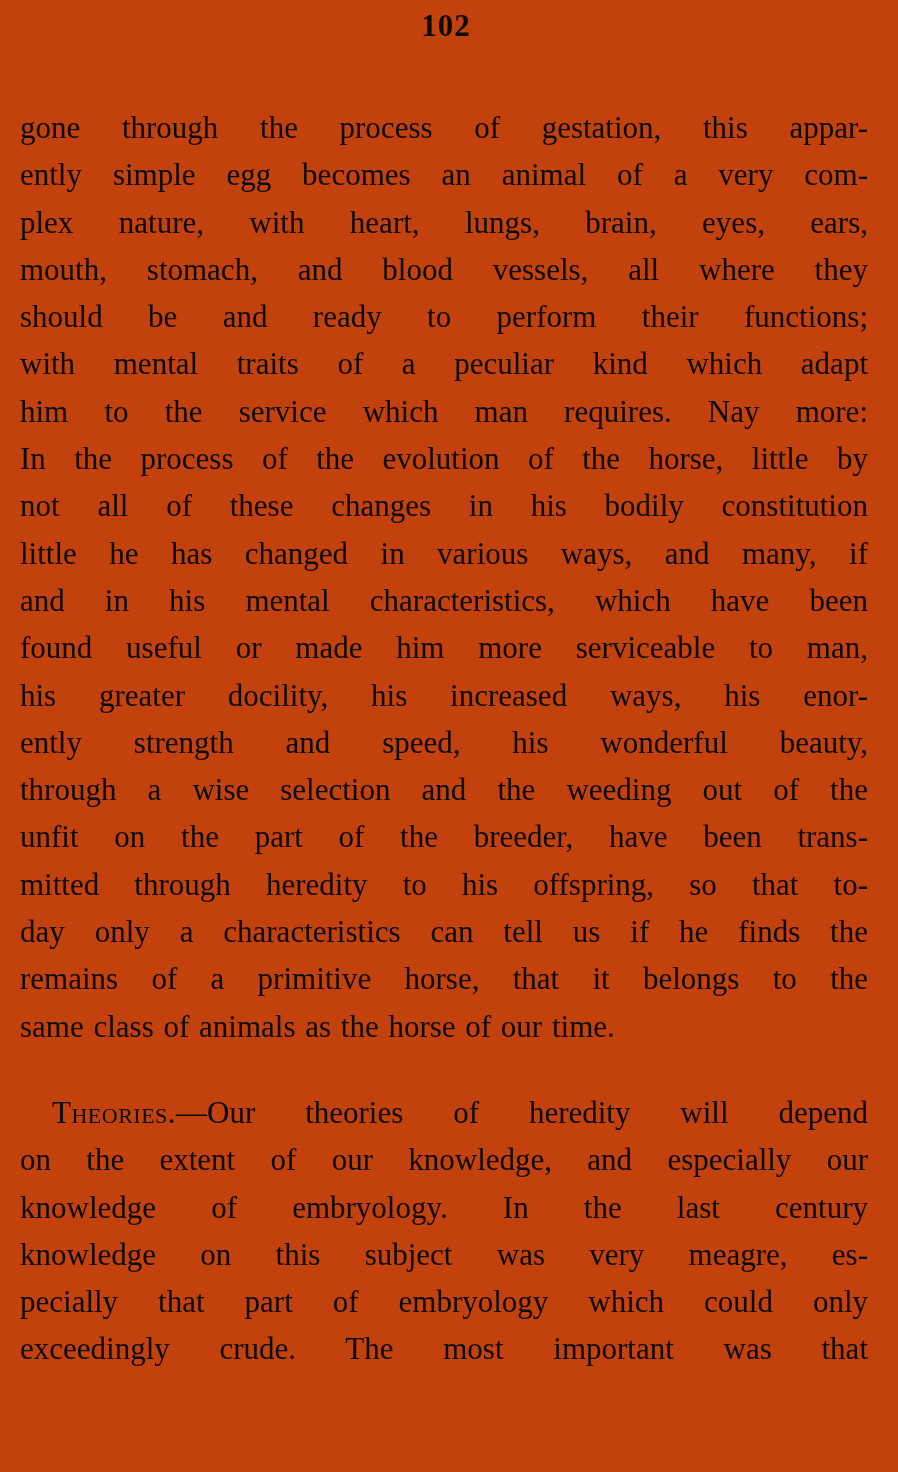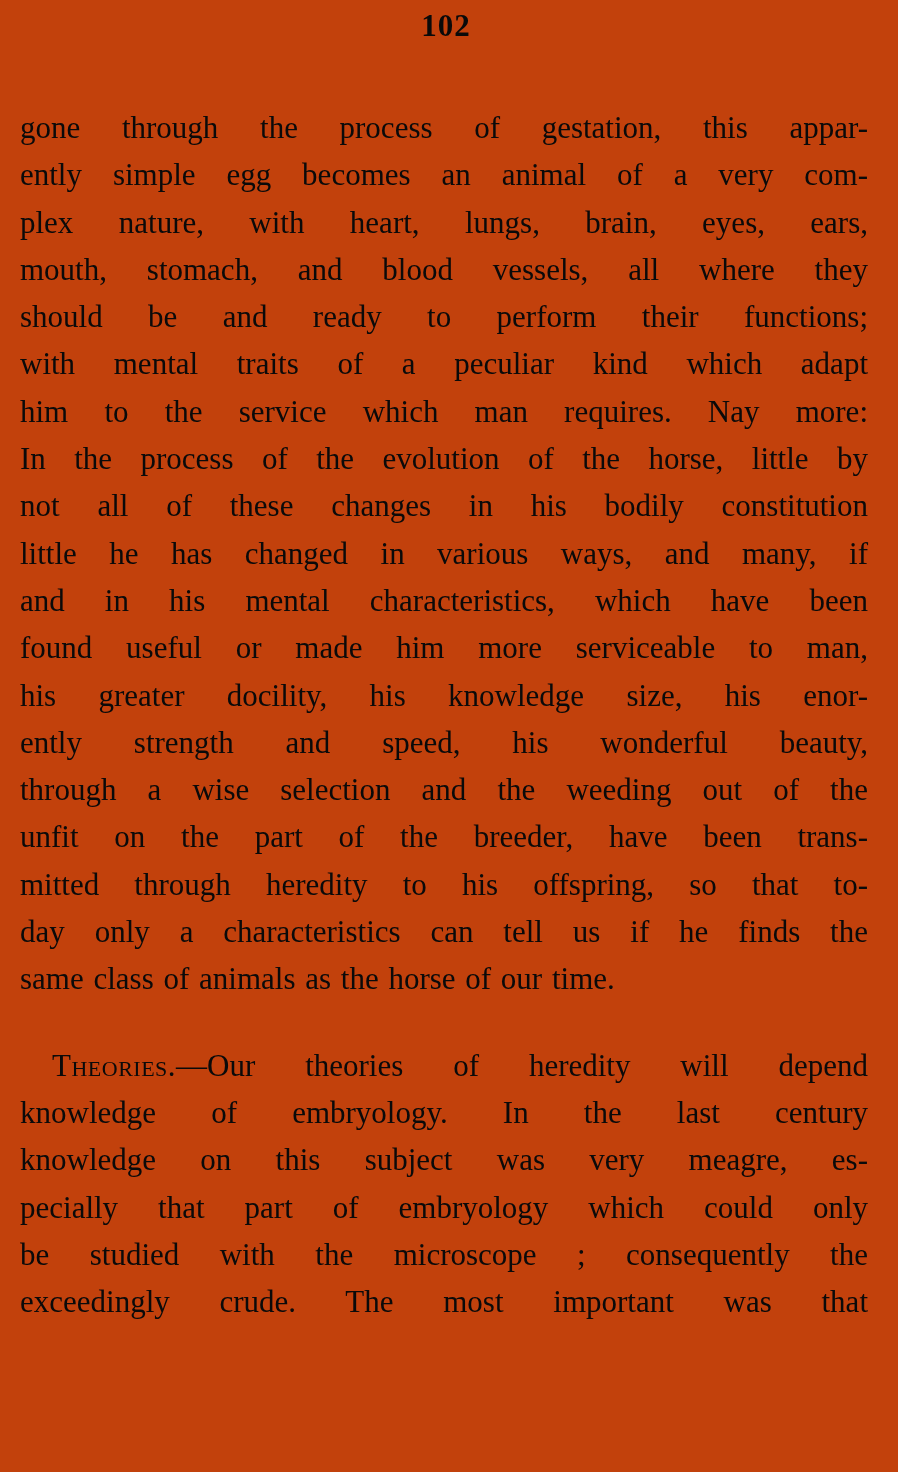--- a/index.html
+++ b/index.html
@@ -67,32 +67,33 @@
       <div class="line">plex nature, with heart, lungs, brain, eyes, ears,</div>
       <div class="line">mouth, stomach, and blood vessels, all where they</div>
       <div class="line">should be and ready to perform their functions;</div>
       <div class="line">with mental traits of a peculiar kind which adapt</div>
       <div class="line">him to the service which man requires. Nay more:</div>
       <div class="line">In the process of the evolution of the horse, little by</div>
       <div class="line">not all of these changes in his bodily constitution</div>
       <div class="line">little he has changed in various ways, and many, if</div>
       <div class="line">and in his mental characteristics, which have been</div>
       <div class="line">found useful or made him more serviceable to man,</div>
-      <div class="line">his greater docility, his knowledge size, his enor-</div>
+      <div class="line">his greater docility, his increased ways, his enor-</div>
       <div class="line">ently strength and speed, his wonderful beauty,</div>
       <div class="line">through a wise selection and the weeding out of the</div>
       <div class="line">unfit on the part of the breeder, have been trans-</div>
       <div class="line">mitted through heredity to his offspring, so that to-</div>
       <div class="line">day only a characteristics can tell us if he finds the</div>
+      <div class="line">remains of a primitive horse, that it belongs to the</div>
       <div class="line last">same class of animals as the horse of our time.</div>
     </div>
 
     <div class="para para-2">
       <div class="line indent"><span class="sc">Theories.</span><span>—Our theories of heredity will depend</span></div>
+      <div class="line">on the extent of our knowledge, and especially our</div>
       <div class="line">knowledge of embryology. In the last century</div>
       <div class="line">knowledge on this subject was very meagre, es-</div>
       <div class="line">pecially that part of embryology which could only</div>
-      <div class="line">be studied with the microscope ; consequently the</div>
       <div class="line">exceedingly crude. The most important was that</div>
     </div>
 
   </div>
 </div>
 
 </body></html>

